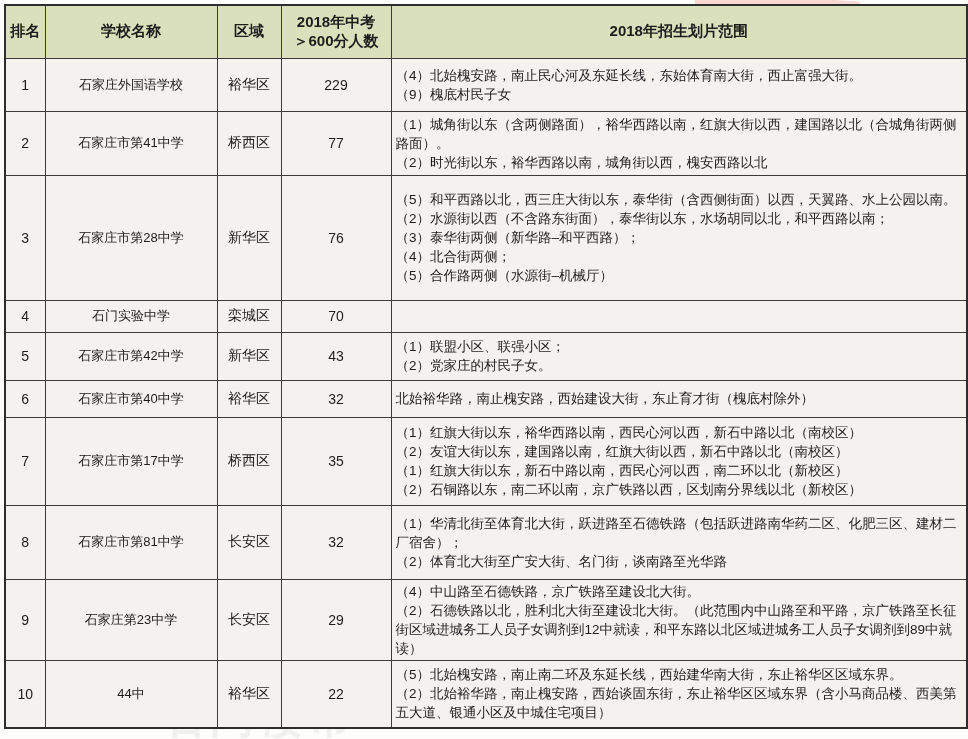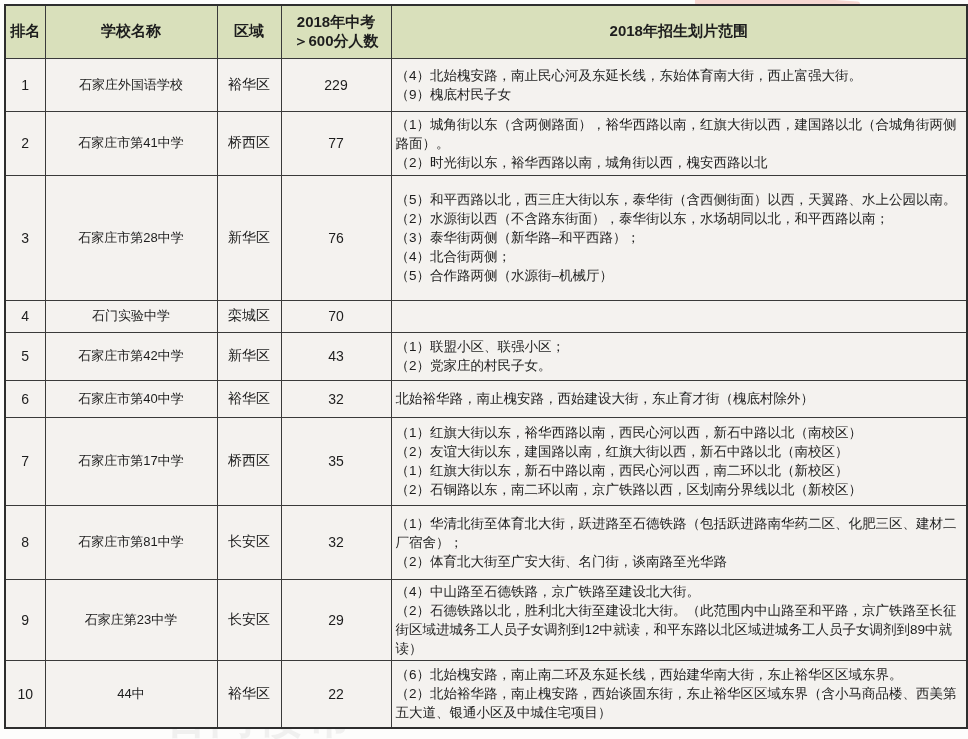--- a/index.html
+++ b/index.html
@@ -181,20 +181,20 @@
           <span class="range-line">（2）石德铁路以北，胜利北大街至建设北大街。（此范围内中山路至和平路，京广铁路至长征街区域进城务工人员子女调剂到12中就读，和平东路以北区域进城务工人员子女调剂到89中就读）</span>
         </td>
       </tr>
 
       <tr class="hr-10">
         <td class="c-rank">10</td>
         <td class="c-school black">44中</td>
         <td class="c-district">裕华区</td>
         <td class="c-count">22</td>
         <td class="c-range">
-          <span class="range-line">（6）北始槐安路，南止南二环及东延长线，西始建华南大街，东止裕华区区域东界。</span>
+          <span class="range-line">（5）北始槐安路，南止南二环及东延长线，西始建华南大街，东止裕华区区域东界。</span>
           <span class="range-line">（2）北始裕华路，南止槐安路，西始谈固东街，东止裕华区区域东界（含小马商品楼、西美第五大道、银通小区及中城住宅项目）</span>
         </td>
       </tr>
 
     </tbody>
   </table>
 </div>
 
 </body></html>

